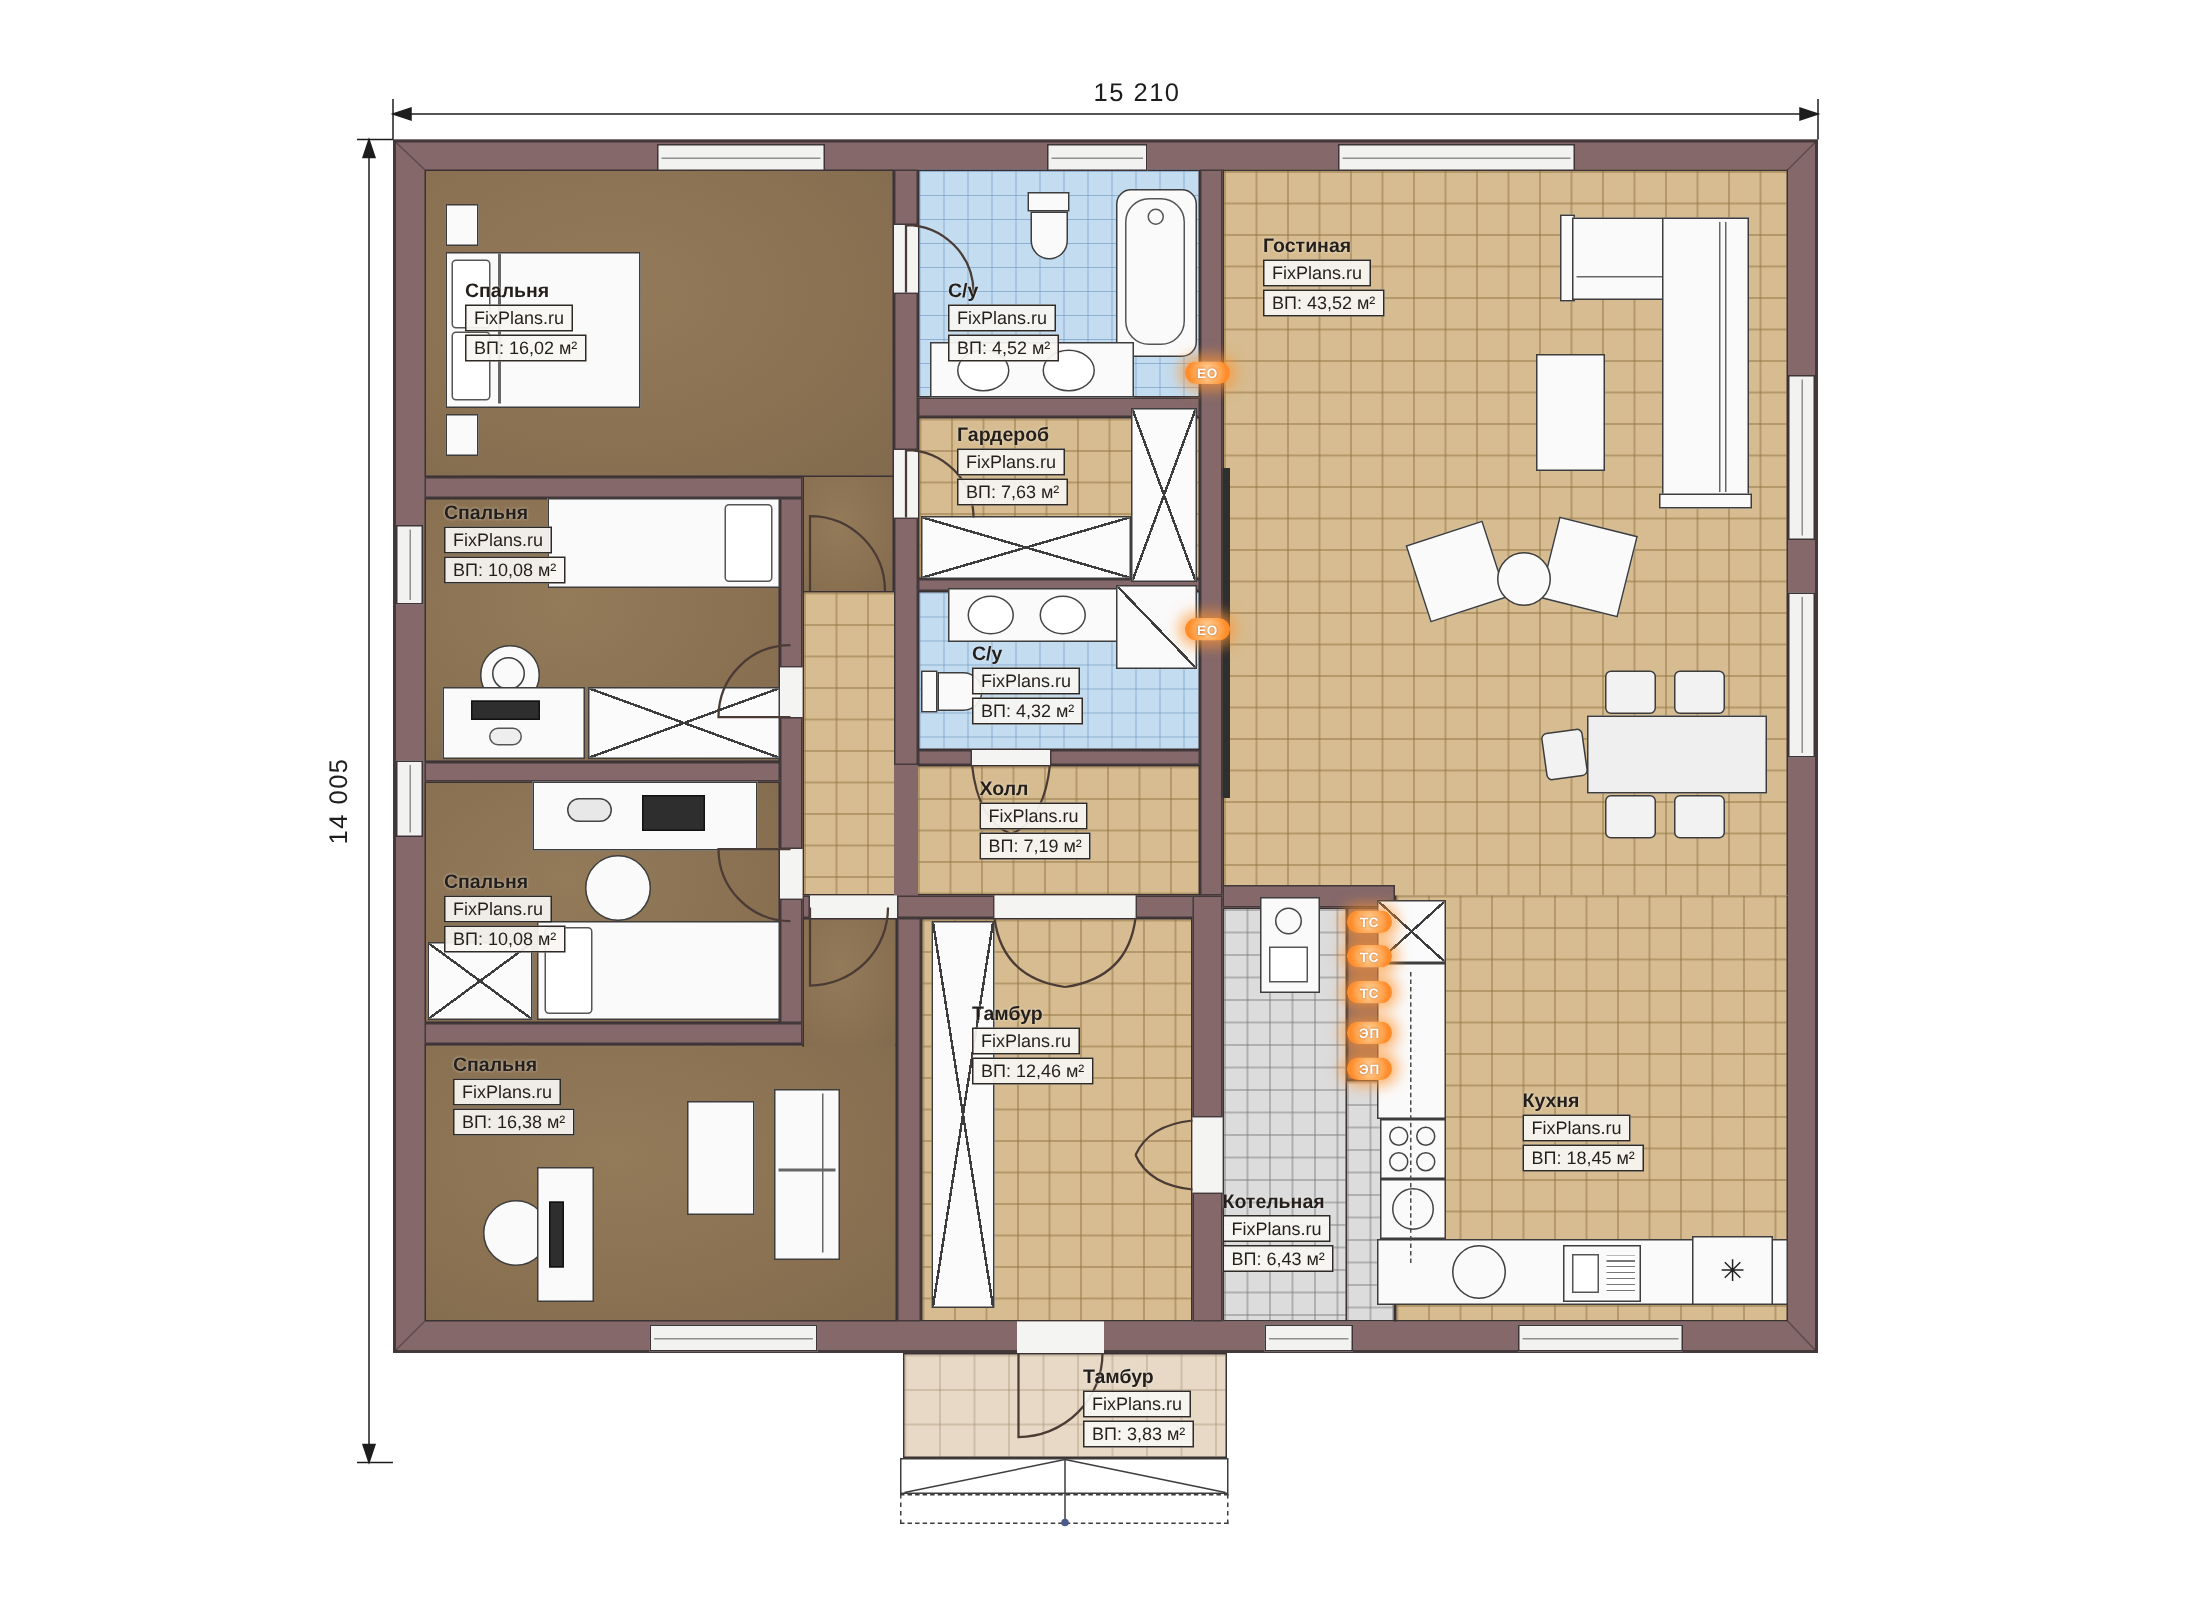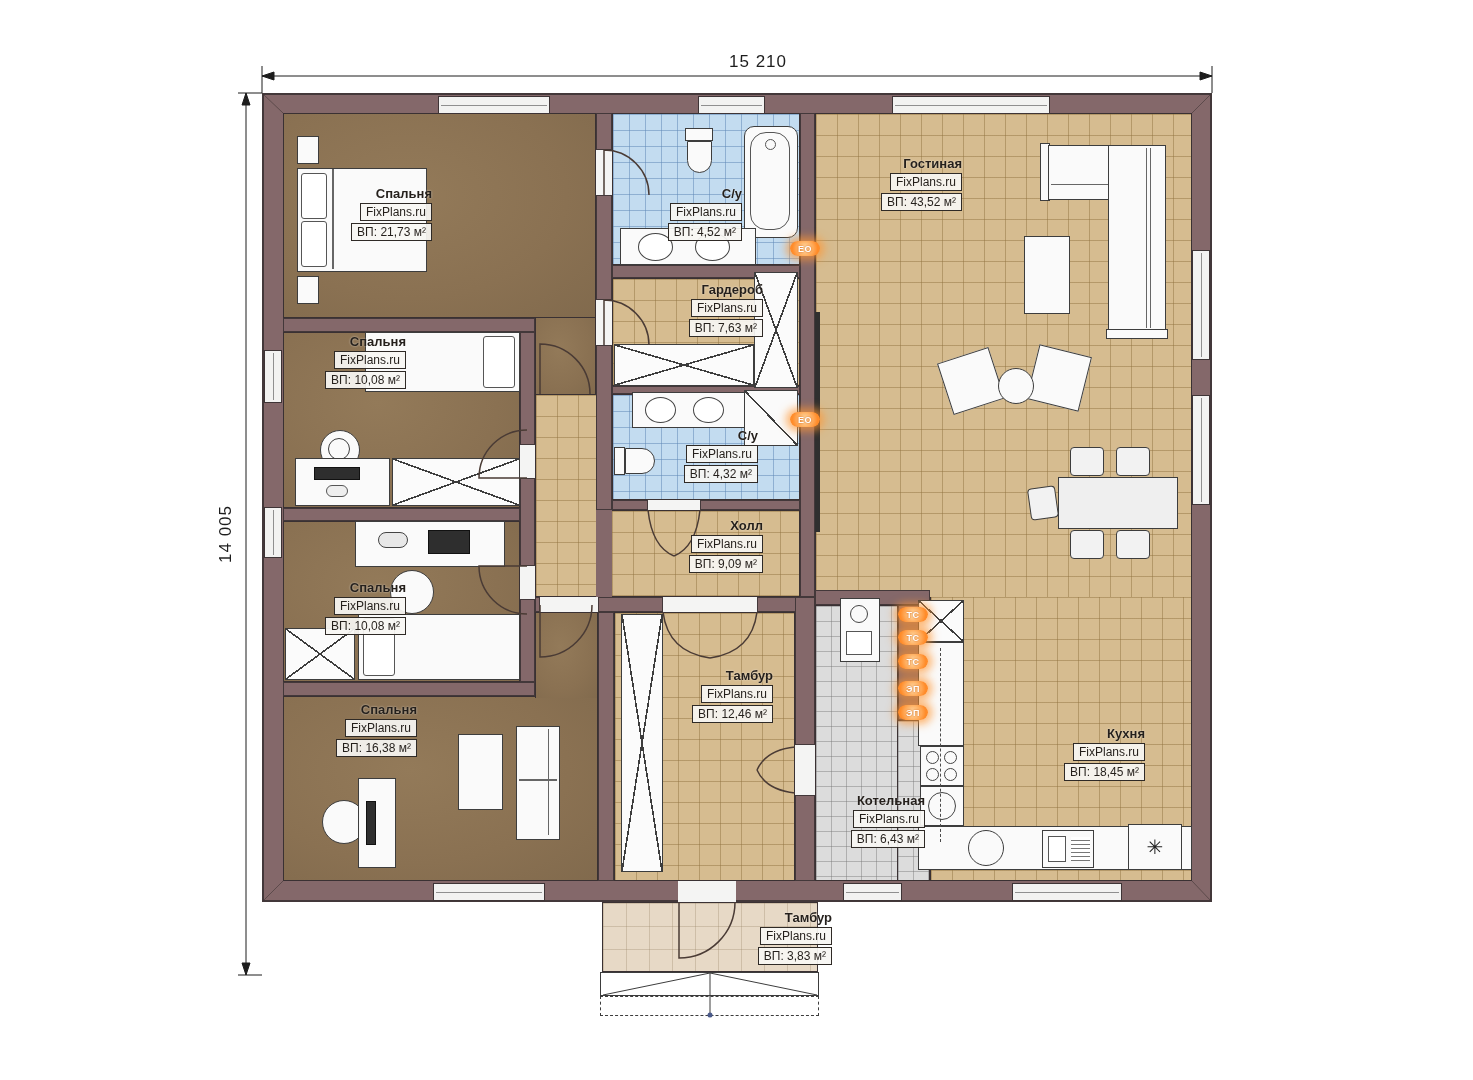--- a/index.html
+++ b/index.html
@@ -36,21 +36,21 @@
   
   .furn{position:absolute;background:#fafafa;border:1.5px solid #3d3d3d;box-sizing:border-box;z-index:20;}
   .round{border-radius:50%;}
   .xbox{background-color:#fbfbfb;border:1.5px solid #3d3d3d;background-image:
     linear-gradient(to top right, transparent calc(50% - .8px), #3d3d3d calc(50% - .8px), #3d3d3d calc(50% + .8px), transparent calc(50% + .8px)),
     linear-gradient(to bottom right, transparent calc(50% - .8px), #3d3d3d calc(50% - .8px), #3d3d3d calc(50% + .8px), transparent calc(50% + .8px));}
   .pillow{position:absolute;background:#ffffff;border:1px solid #555;border-radius:3px;}
   .dark{background:#2e2e2e;border:1px solid #111;}
   .chair{position:absolute;background:#f2f2f2;border:1.5px solid #3d3d3d;border-radius:4px;box-sizing:border-box;z-index:19;}
   
-  .rlabel{position:absolute;display:flex;flex-direction:column;align-items:flex-end;gap:2px;z-index:30;}
+  .rlabel{position:absolute;display:flex;flex-direction:column;align-items:flex-start;gap:2px;z-index:30;}
   .rname{font-size:13px;font-weight:bold;color:#241f1b;text-shadow:0 0 2px rgba(255,255,255,.65);}
   .lbox{background:rgba(247,246,243,.93);border:1.5px solid #2f2a26;padding:0 5px;font-size:12px;
         color:#241f1b;line-height:16px;white-space:nowrap;}
   
   .badge{position:absolute;width:30px;height:15px;border-radius:8px;z-index:35;
          background:radial-gradient(circle at 50% 50%, #ffe2b0 0%, #ff8c2a 75%);
          box-shadow:0 0 9px 4px rgba(255,150,50,.7);
          color:#fff;font-size:9px;font-weight:bold;display:flex;align-items:center;justify-content:center;
          letter-spacing:.5px;text-shadow:0 0 2px #c74e00;}
   
@@ -284,21 +284,21 @@
       <polygon points="246,975 242,963 250,963" fill="#1d1d1d"></polygon>
     </g>
   </svg>
 
   <div class="dimtext" style="left:687px;top:52px;width:100px;text-align:right;">15 210</div>
   <div class="dimtext" style="left:176px;top:524px;width:100px;text-align:center;transform:rotate(-90deg);">14 005</div>
 
   <div class="rlabel" style="left:310px;top:186px;width:122px;">
     <span class="rname">Спальня</span>
     <span class="lbox">FixPlans.ru</span>
-    <span class="lbox">ВП: 21,73 м²</span>
+    <span class="lbox">ВП: 16,02 м²</span>
   </div>
   <div class="rlabel" style="left:296px;top:334px;width:110px;">
     <span class="rname">Спальня</span>
     <span class="lbox">FixPlans.ru</span>
     <span class="lbox">ВП: 10,08 м²</span>
   </div>
   <div class="rlabel" style="left:296px;top:580px;width:110px;">
     <span class="rname">Спальня</span>
     <span class="lbox">FixPlans.ru</span>
     <span class="lbox">ВП: 10,08 м²</span>
@@ -319,21 +319,21 @@
     <span class="lbox">ВП: 7,63 м²</span>
   </div>
   <div class="rlabel" style="left:648px;top:428px;width:110px;">
     <span class="rname">С/у</span>
     <span class="lbox">FixPlans.ru</span>
     <span class="lbox">ВП: 4,32 м²</span>
   </div>
   <div class="rlabel" style="left:653px;top:518px;width:110px;">
     <span class="rname">Холл</span>
     <span class="lbox">FixPlans.ru</span>
-    <span class="lbox">ВП: 9,09 м²</span>
+    <span class="lbox">ВП: 7,19 м²</span>
   </div>
   <div class="rlabel" style="left:648px;top:668px;width:125px;">
     <span class="rname">Тамбур</span>
     <span class="lbox">FixPlans.ru</span>
     <span class="lbox">ВП: 12,46 м²</span>
   </div>
   <div class="rlabel" style="left:842px;top:156px;width:120px;">
     <span class="rname">Гостиная</span>
     <span class="lbox">FixPlans.ru</span>
     <span class="lbox">ВП: 43,52 м²</span>

